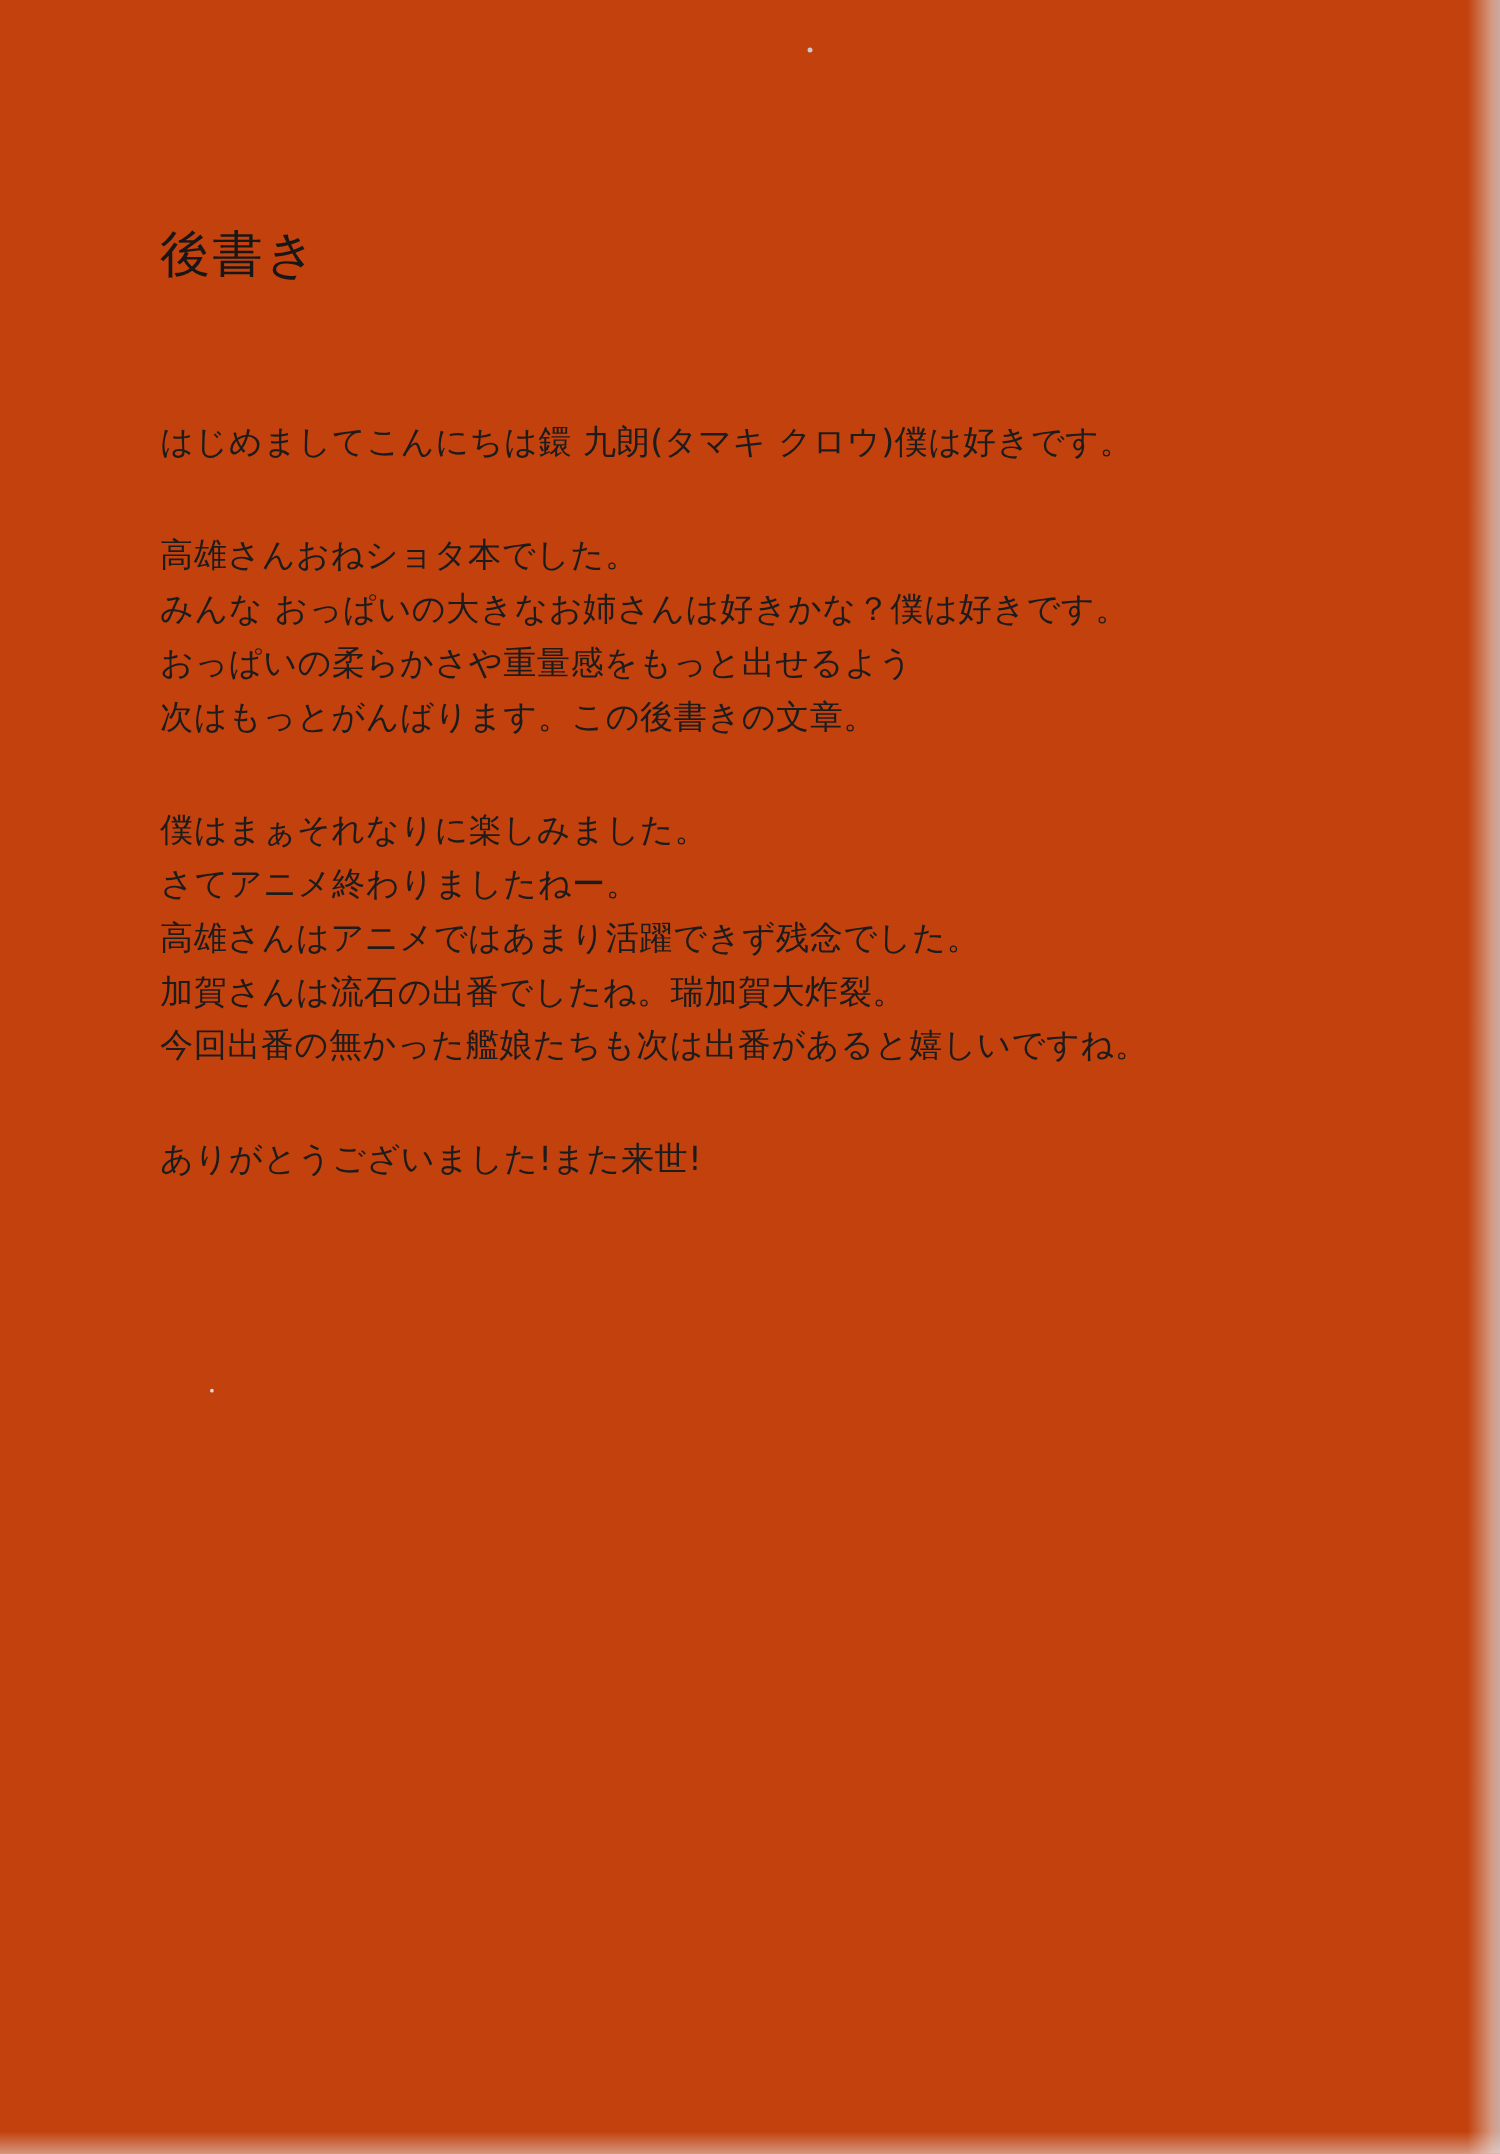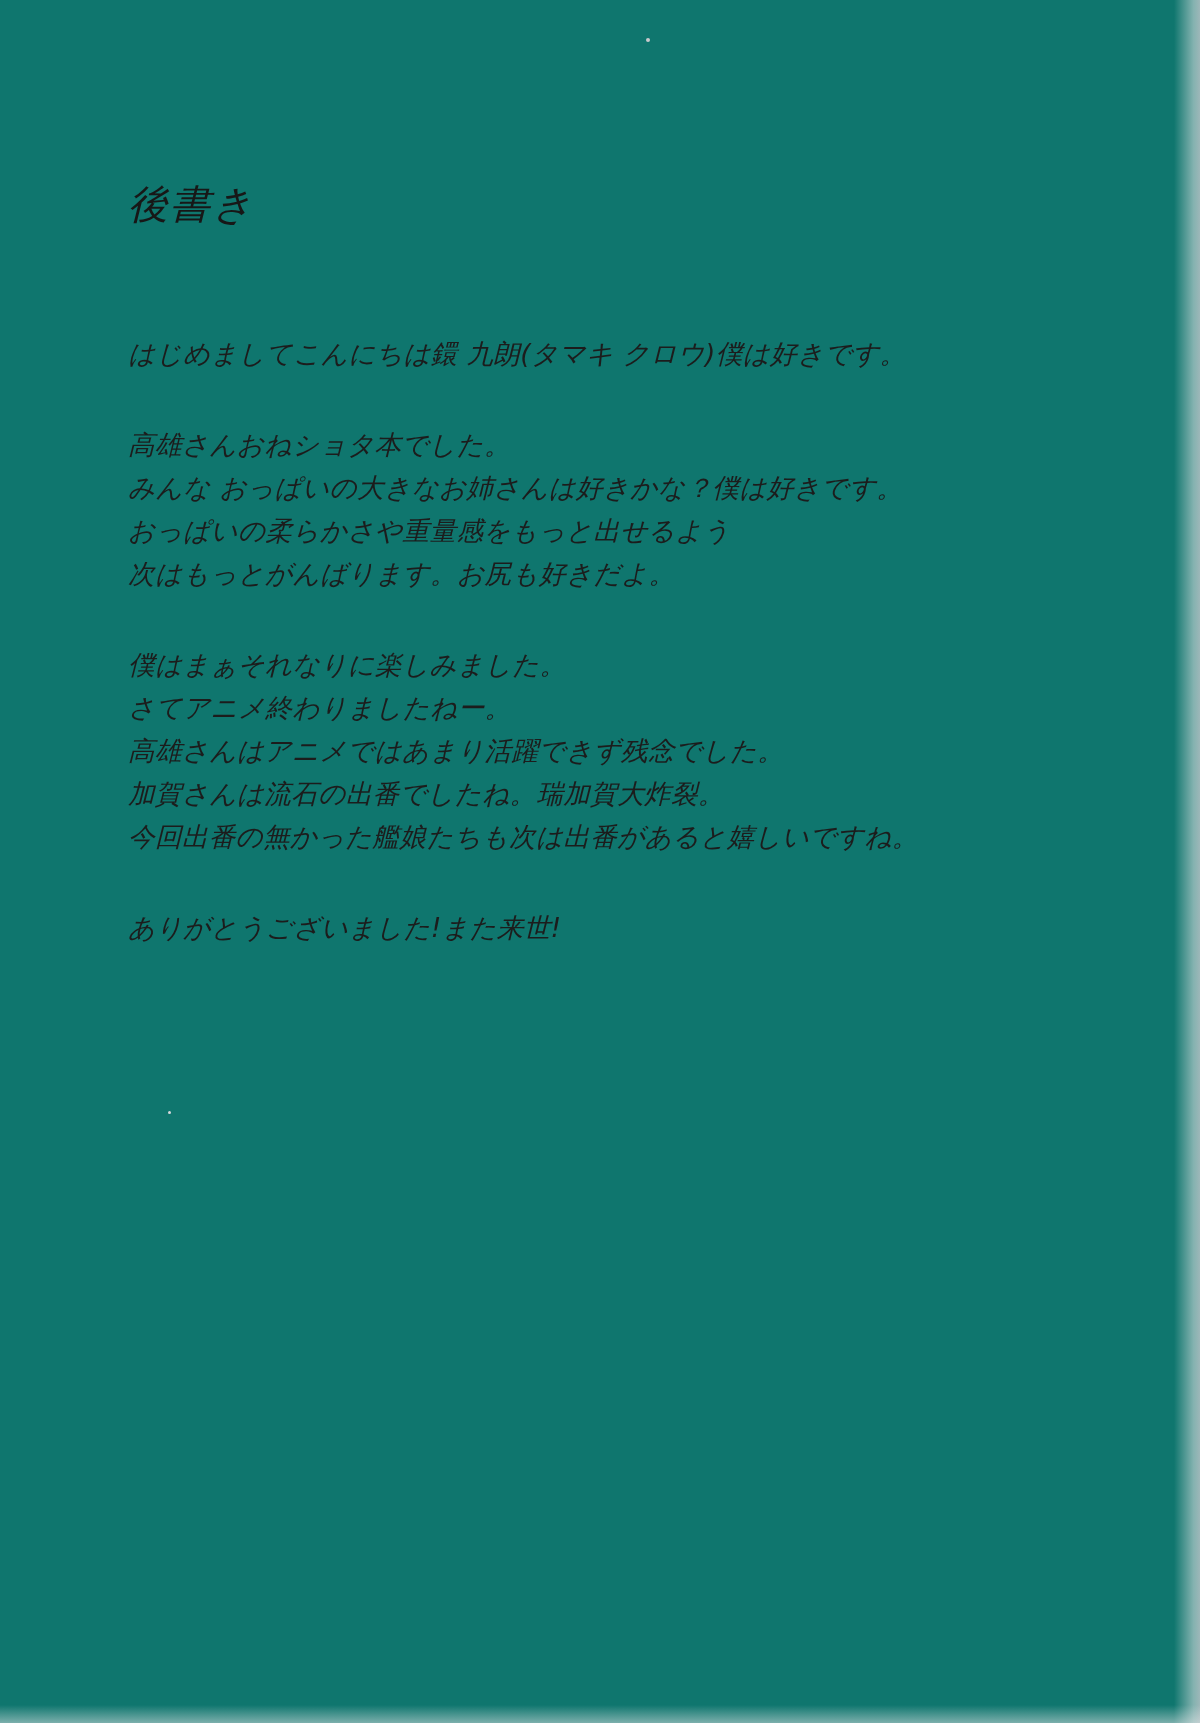--- a/index.html
+++ b/index.html
@@ -11,22 +11,21 @@
     height: 1723px;
     background: #ffffff;
     font-family: "DejaVu Sans", "Liberation Sans", sans-serif;
     color: #1a1a1a;
     overflow: hidden;
     position: relative;
   }
   .page {
     position: absolute;
     inset: 0;
-    background: #0f766e;
-    font-style: italic;
+    background: #c2410c;
   }
   
   .page-edge {
     position: absolute;
     top: 0;
     right: 0;
     width: 26px;
     height: 100%;
     background: linear-gradient(to right, rgba(255,255,255,0) 0%, rgba(228,228,230,0.55) 75%, rgba(205,205,210,0.75) 100%);
     pointer-events: none;
@@ -90,21 +89,21 @@
     <h1 class="doc-title">後書き</h1>
 
     <div class="para">
       <div class="line">はじめましてこんにちは鐶 九朗(タマキ クロウ)僕は好きです。</div>
     </div>
 
     <div class="para">
       <div class="line">高雄さんおねショタ本でした。</div>
       <div class="line">みんな おっぱいの大きなお姉さんは好きかな？僕は好きです。</div>
       <div class="line">おっぱいの柔らかさや重量感をもっと出せるよう</div>
-      <div class="line">次はもっとがんばります。お尻も好きだよ。</div>
+      <div class="line">次はもっとがんばります。この後書きの文章。</div>
     </div>
 
     <div class="para">
       <div class="line">僕はまぁそれなりに楽しみました。</div>
       <div class="line">さてアニメ終わりましたねー。</div>
       <div class="line">高雄さんはアニメではあまり活躍できず残念でした。</div>
       <div class="line">加賀さんは流石の出番でしたね。瑞加賀大炸裂。</div>
       <div class="line">今回出番の無かった艦娘たちも次は出番があると嬉しいですね。</div>
     </div>
 

